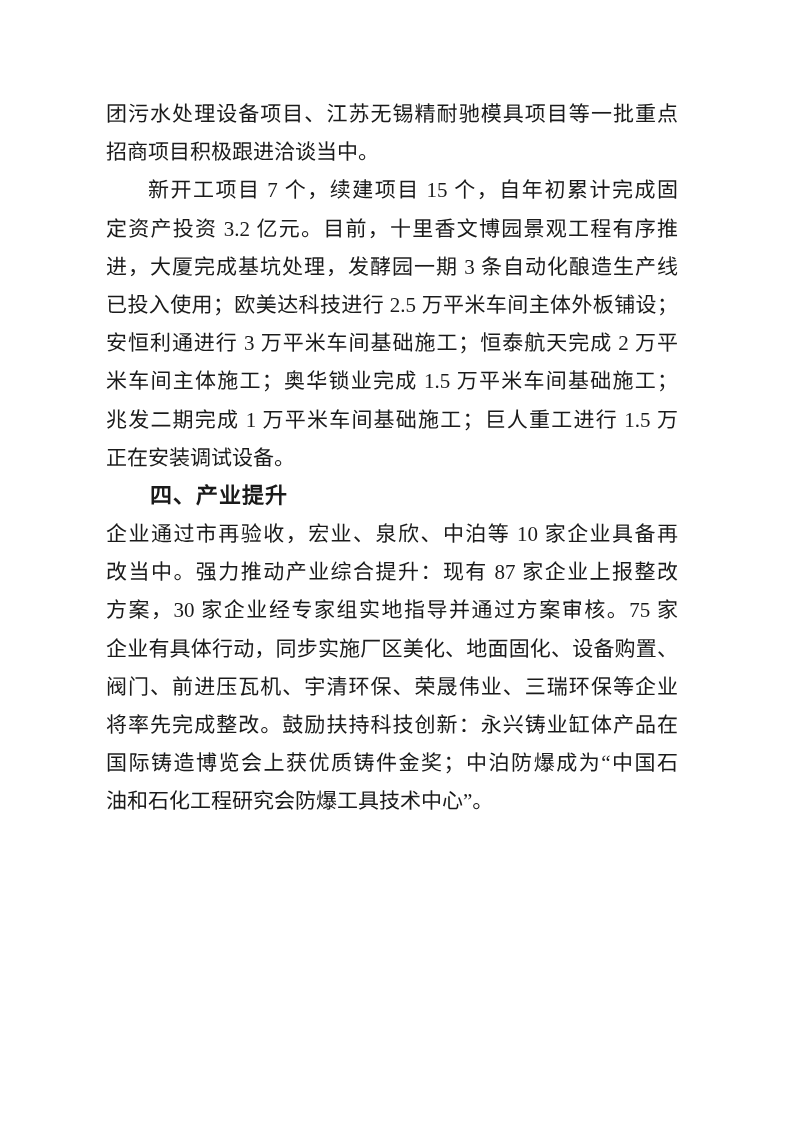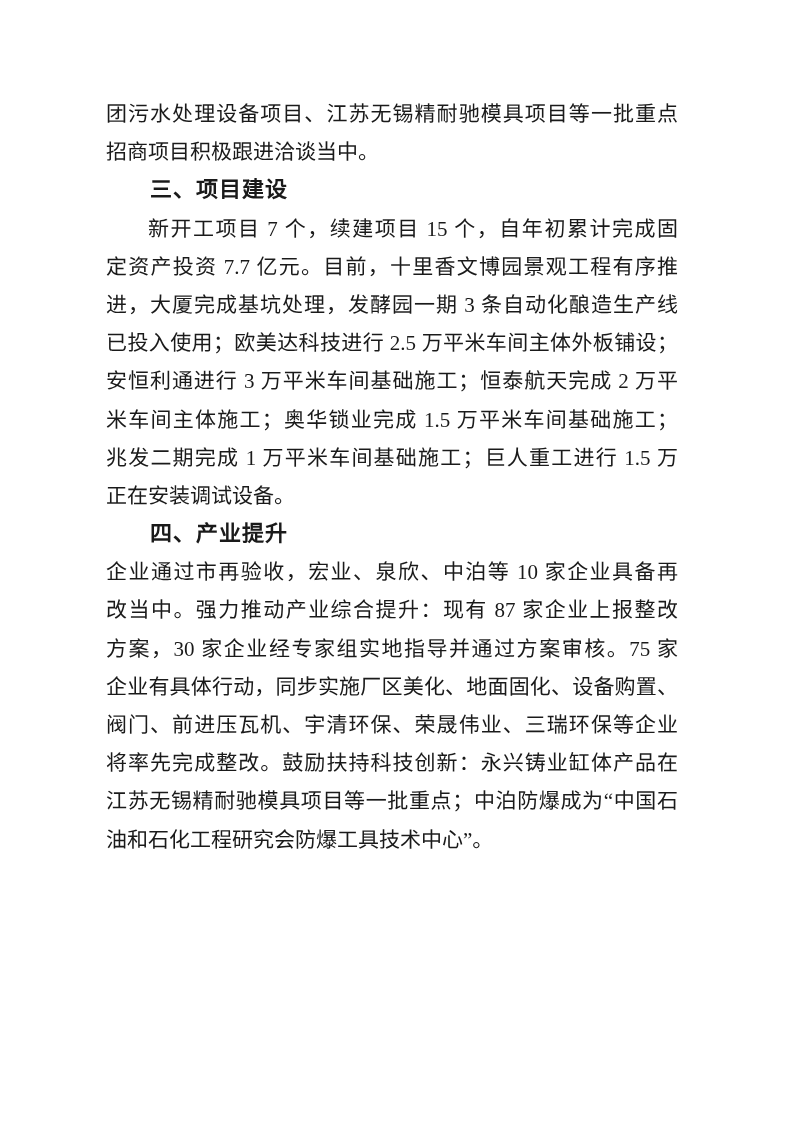--- a/index.html
+++ b/index.html
@@ -51,36 +51,35 @@
 </style>
 </head>
 <body>
 
 <div class="page">
   <div class="text-block">
 
     <div class="line">团污水处理设备项目、江苏无锡精耐驰模具项目等一批重点</div>
     <div class="line para-end">招商项目积极跟进洽谈当中。</div>
 
-    <div class="line heading">三、项目建设</div>
 
     <div class="line indent">新开工项目 7 个，续建项目 15 个，自年初累计完成固</div>
-    <div class="line">定资产投资 7.7 亿元。目前，十里香文博园景观工程有序推</div>
+    <div class="line">定资产投资 3.2 亿元。目前，十里香文博园景观工程有序推</div>
     <div class="line">进，大厦完成基坑处理，发酵园一期 3 条自动化酿造生产线</div>
     <div class="line">已投入使用；欧美达科技进行 2.5 万平米车间主体外板铺设；</div>
     <div class="line">安恒利通进行 3 万平米车间基础施工；恒泰航天完成 2 万平</div>
     <div class="line">米车间主体施工；奥华锁业完成 1.5 万平米车间基础施工；</div>
     <div class="line">兆发二期完成 1 万平米车间基础施工；巨人重工进行 1.5 万</div>
     <div class="line para-end">正在安装调试设备。</div>
 
     <div class="line heading">四、产业提升</div>
 
     <div class="line">企业通过市再验收，宏业、泉欣、中泊等 10 家企业具备再</div>
     <div class="line">改当中。强力推动产业综合提升：现有 87 家企业上报整改</div>
     <div class="line">方案，30 家企业经专家组实地指导并通过方案审核。75 家</div>
     <div class="line">企业有具体行动，同步实施厂区美化、地面固化、设备购置、</div>
     <div class="line">阀门、前进压瓦机、宇清环保、荣晟伟业、三瑞环保等企业</div>
     <div class="line">将率先完成整改。鼓励扶持科技创新：永兴铸业缸体产品在</div>
-    <div class="line">江苏无锡精耐驰模具项目等一批重点；中泊防爆成为“中国石</div>
+    <div class="line">国际铸造博览会上获优质铸件金奖；中泊防爆成为“中国石</div>
     <div class="line para-end">油和石化工程研究会防爆工具技术中心”。</div>
 
   </div>
 </div>
 
 </body></html>

